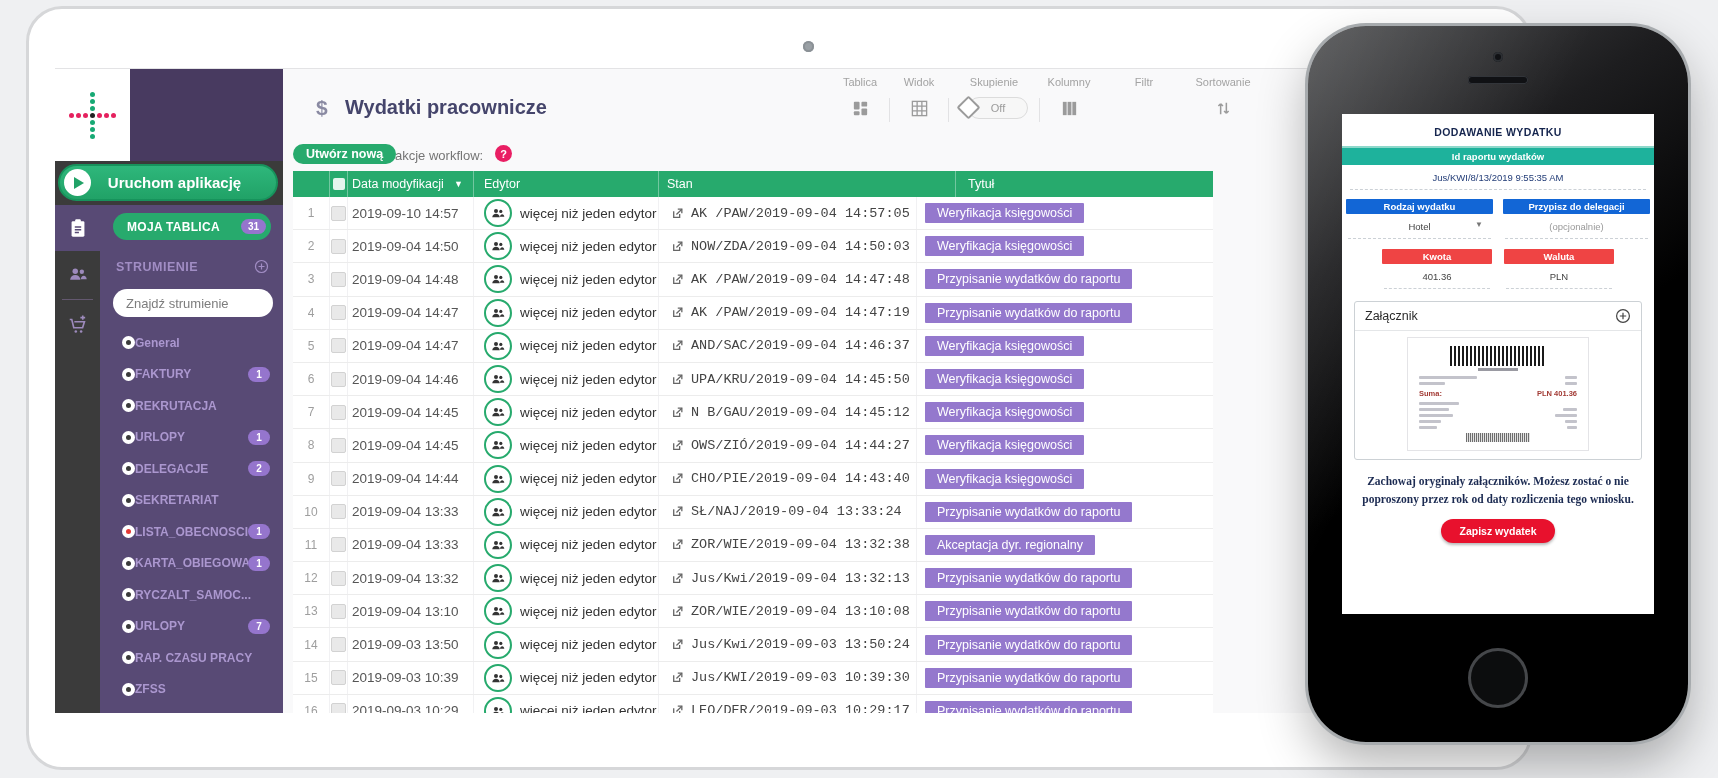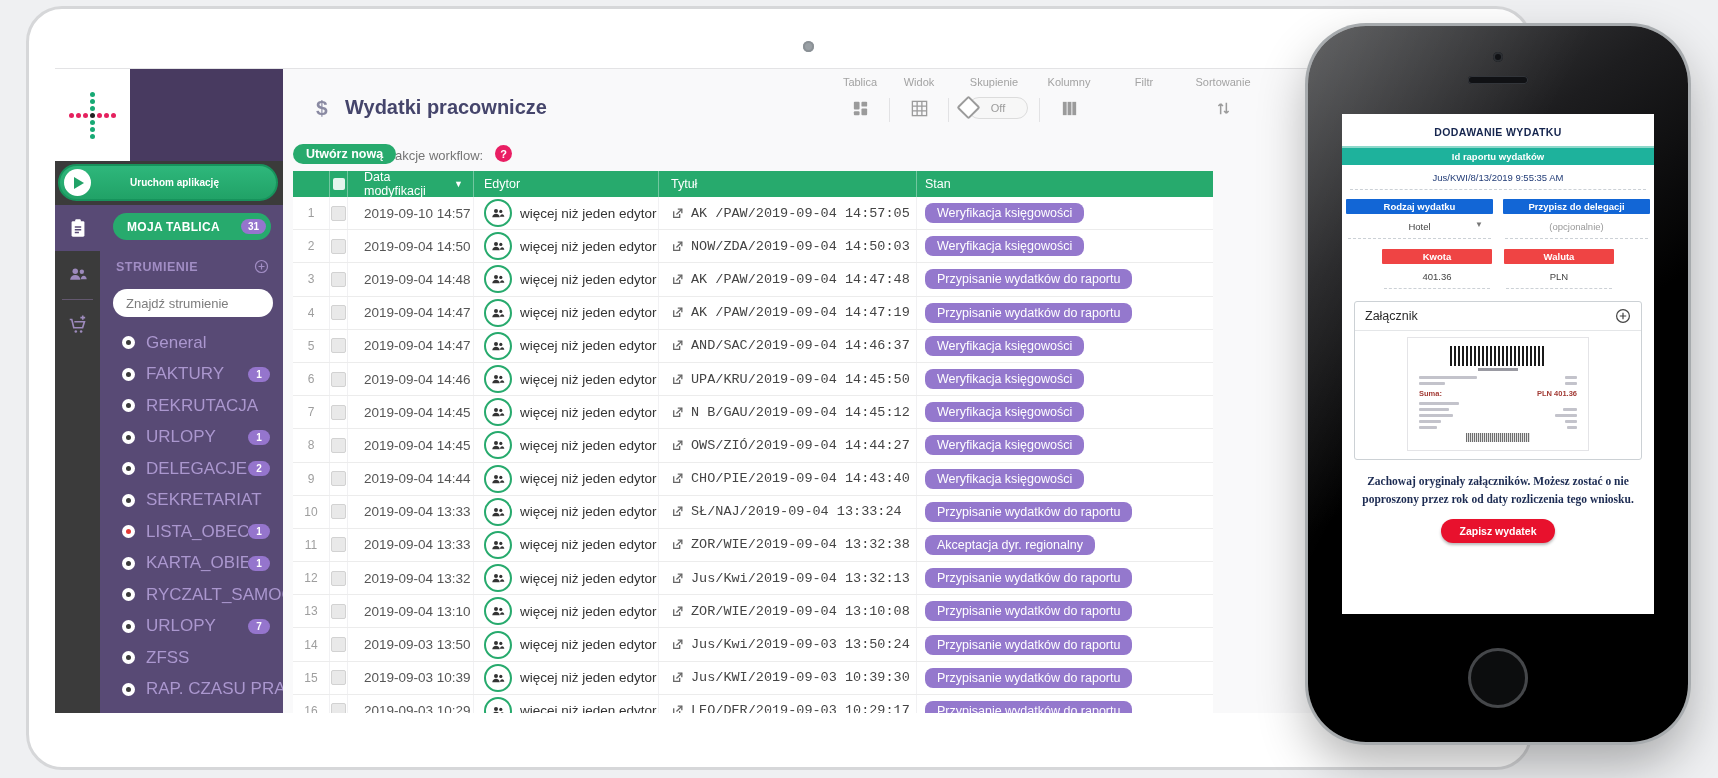--- a/index.html
+++ b/index.html
@@ -25,21 +25,21 @@
 
   
   .launch-row{position:absolute;left:0;top:92px;width:228px;height:44px;background:#3b3b3b;}
   .launch-btn{position:absolute;left:3px;top:3px;width:220px;height:37px;border-radius:19px;
               background:linear-gradient(180deg,#2eb77b,#21a267);border:2px solid #17935c;
               box-sizing:border-box;display:flex;align-items:center;cursor:pointer;}
   .play-circle{width:27px;height:27px;border-radius:50%;background:#fff;margin-left:4px;
                display:flex;align-items:center;justify-content:center;}
   .play-tri{width:0;height:0;border-left:10px solid #21a267;border-top:6px solid transparent;
             border-bottom:6px solid transparent;margin-left:3px;}
-  .launch-label{flex:1;text-align:center;color:#fff;font-size:10px;font-weight:bold;margin-right:18px;}
+  .launch-label{flex:1;text-align:center;color:#fff;font-size:15px;font-weight:bold;margin-right:18px;}
 
   
   .rail{position:absolute;left:0;top:136px;width:45px;bottom:0;background:#3b3b3b;}
   .rail-item{width:45px;height:46px;display:flex;align-items:center;justify-content:center;
              color:#9d8abc;cursor:pointer;}
   .rail-item.active{background:#584a75;color:#fff;}
   .rail-div{height:1px;background:#63586f;margin:2px 7px;}
   .rail-item svg{width:22px;height:22px;}
 
   
@@ -58,21 +58,21 @@
   .stream-search{position:absolute;left:13px;top:84px;width:160px;height:28px;border-radius:14px;
                  border:none;background:#fff;padding:0 13px;font-size:13px;color:#555;
                  box-sizing:border-box;font-family:"Liberation Sans",sans-serif;outline:none;}
   .stream-search::placeholder{color:#7d7d7d;}
   .stream-list{position:absolute;left:0;right:0;top:122px;}
   .stream-item{height:31.5px;display:flex;align-items:center;padding-left:22px;cursor:pointer;}
   .stream-dot{width:13px;height:13px;border-radius:50%;background:#fff;flex:0 0 auto;
               display:flex;align-items:center;justify-content:center;}
   .stream-dot::after{content:"";width:5px;height:5px;border-radius:50%;background:#3b3b3b;}
   .stream-dot.red::after{background:#e53935;}
-  .stream-label{color:#ab97cf;font-weight:normal;font-size:17px;margin-left:11px;flex:1;
+  .stream-label{color:#ab97cf;font-weight:bold;font-size:12px;flex:1;
                 white-space:nowrap;overflow:hidden;}
   .stream-item .badge{margin-right:13px;}
 
   
   .main{position:absolute;left:228px;top:0;right:0;bottom:0;}
   .dollar{position:absolute;left:33px;top:27px;font-size:21px;font-weight:bold;color:#8a8aa2;}
   .page-title{position:absolute;left:62px;top:27px;font-size:20px;font-weight:bold;color:#45456b;}
 
   
   .toolbar{position:absolute;left:548px;top:7px;display:flex;align-items:flex-start;}
@@ -98,40 +98,40 @@
               background:#e91e63;color:#fff;font-size:11px;font-weight:bold;display:flex;
               align-items:center;justify-content:center;cursor:pointer;}
 
   
   .table{position:absolute;left:10px;top:102px;width:920px;}
   .thead{display:flex;height:26px;background:#27aa6d;color:#fff;font-size:12.5px;align-items:center;}
   .th{display:flex;align-items:center;height:100%;box-sizing:border-box;border-left:1px solid rgba(255,255,255,.35);}
   .th:first-child{border-left:none;}
   .c-num{width:36px;flex:0 0 auto;text-align:center;justify-content:center;display:flex;align-items:center;}
   .c-cb{width:18px;flex:0 0 auto;justify-content:center;display:flex;align-items:center;}
-  .c-date{width:126px;flex:0 0 auto;padding-left:16px;box-sizing:border-box;}
+  .c-date{width:126px;flex:0 0 auto;padding-left:4px;box-sizing:border-box;text-align:right;}
   .c-editor{width:185px;flex:0 0 auto;padding-left:10px;box-sizing:border-box;}
   .c-title{width:258px;flex:0 0 auto;padding-left:12px;box-sizing:border-box;}
   .c-stan{width:297px;flex:0 0 auto;padding-left:8px;box-sizing:border-box;}
   .th.c-date{display:flex;justify-content:space-between;padding-right:10px;}
   .sort-caret{font-size:9px;cursor:pointer;}
   .hdr-cb{width:12px;height:12px;border-radius:2px;background:rgba(255,255,255,.88);cursor:pointer;}
   .trow{display:flex;height:32.2px;background:#fff;border-bottom:1px solid #ececec;align-items:center;}
   .td{display:flex;align-items:center;height:100%;box-sizing:border-box;border-left:1px solid #f1f1f3;}
   .td:first-child{border-left:none;}
   .trow .c-num{color:#9e9e9e;font-size:12px;}
   .row-cb{width:13px;height:13px;border:1px solid #d2d2d2;background:#e9e9e9;border-radius:2px;cursor:pointer;}
   .trow .c-date{color:#555;font-size:13.5px;}
   .avatar{width:24px;height:24px;border-radius:50%;border:2px solid #27aa6d;display:flex;
           align-items:center;justify-content:center;color:#333;flex:0 0 auto;background:#fff;}
   .avatar svg{width:16px;height:16px;}
   .editor-label{color:#333;font-size:13.5px;margin-left:8px;white-space:nowrap;}
   .link-ic{color:#666;flex:0 0 auto;width:13px;height:13px;}
   .title-label{color:#444;font-size:13.5px;margin-left:7px;white-space:nowrap;cursor:pointer;font-family:Liberation Mono, monospace;}
-  .status-pill{background:#9478cd;color:#fff;font-size:12.5px;border-radius:8px;padding:3px 12px;
+  .status-pill{background:#9478cd;color:#fff;font-size:12.5px;border-radius:1px;padding:3px 12px;
                white-space:nowrap;}
 
   
   .app-sb{position:absolute;right:0;top:80px;bottom:0;width:8px;background:#f0f0f1;}
   .app-sb-thumb{position:absolute;left:1px;right:1px;top:4px;height:150px;border-radius:4px;background:#d4d4d7;cursor:pointer;}
 
   
   .phone{position:absolute;left:1308px;top:26px;width:380px;height:716px;border-radius:58px;
          background:linear-gradient(145deg,#4a4b4d 0%,#1d1d1f 26%,#000 52%);
          box-shadow:0 0 0 3px #a7abae,0 22px 50px rgba(0,0,0,.30);}
@@ -309,26 +309,26 @@
     <span class="stream-label">RYCZALT_SAMOC...</span>
 
   </div>
           <div class="stream-item">
     <span class="stream-dot"></span>
     <span class="stream-label">URLOPY</span>
     <span class="badge stream-badge">7</span>
   </div>
           <div class="stream-item">
     <span class="stream-dot"></span>
+    <span class="stream-label">RAP. CZASU PRACY</span>
+
+  </div>
+          <div class="stream-item">
+    <span class="stream-dot"></span>
     <span class="stream-label">ZFSS</span>
-
-  </div>
-          <div class="stream-item">
-    <span class="stream-dot"></span>
-    <span class="stream-label">RAP. CZASU PRACY</span>
 
   </div>
         </div>
     </div>
 
     <div class="main">
       <span class="dollar">$</span>
       <span class="page-title">Wydatki pracownicze</span>
 
       <div class="toolbar">
@@ -405,22 +405,22 @@
         <div class="thead">
           <div class="th c-num"></div>
           <div class="th c-cb">
             <span class="hdr-cb"></span>
           </div>
           <div class="th c-date">
             <span>Data modyfikacji</span>
             <span class="sort-caret">▼</span>
           </div>
           <div class="th c-editor">Edytor</div>
+          <div class="th c-stan">Stan</div>
           <div class="th c-title">Tytuł</div>
-          <div class="th c-stan">Stan</div>
         </div>
         <div>
             <div class="trow">
     <div class="td c-num">1</div>
     <div class="td c-cb">
       <span class="row-cb"></span>
     </div>
     <div class="td c-date">2019-09-10 14:57</div>
     <div class="td c-editor">
       <span class="avatar">

